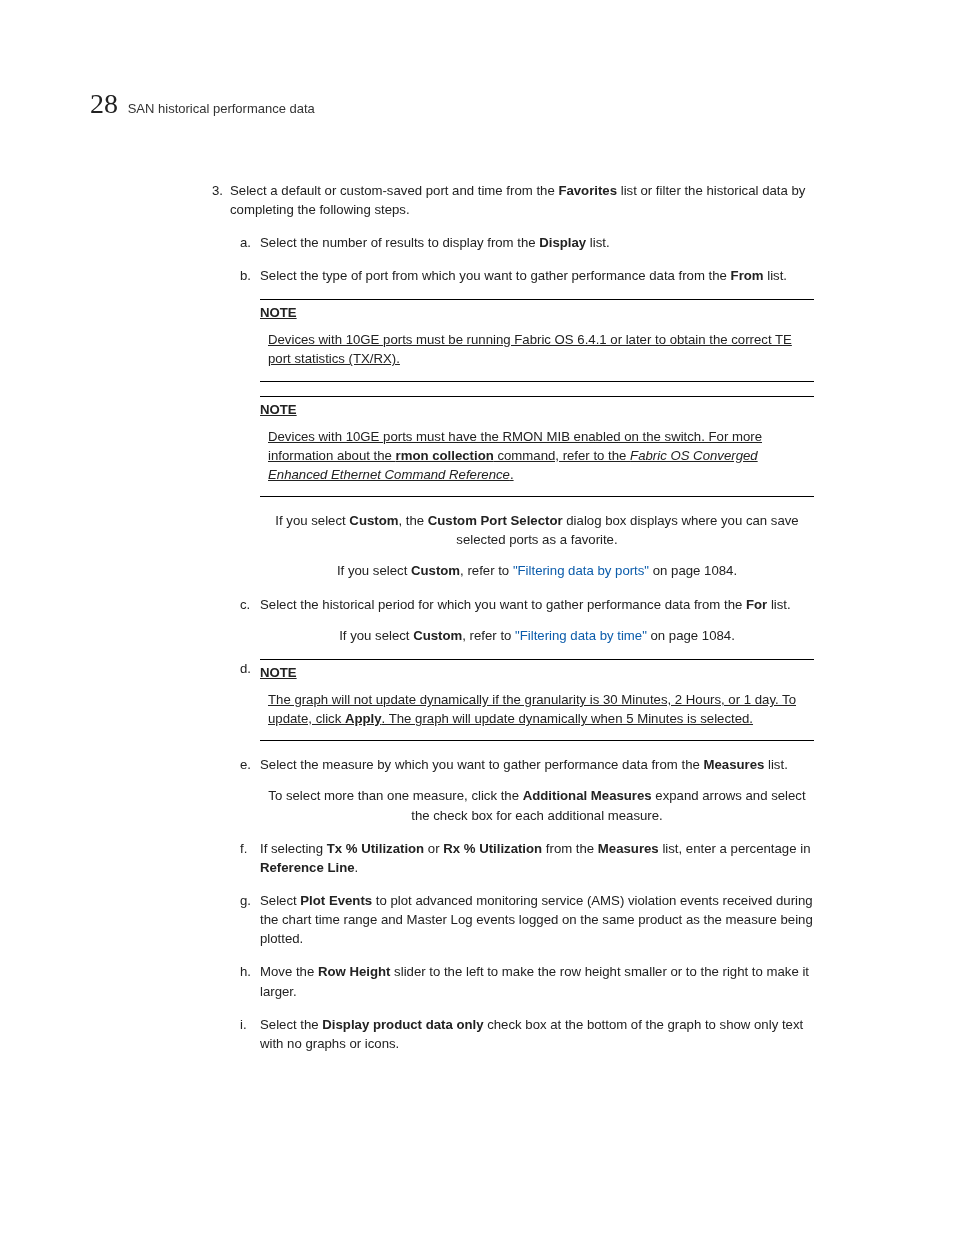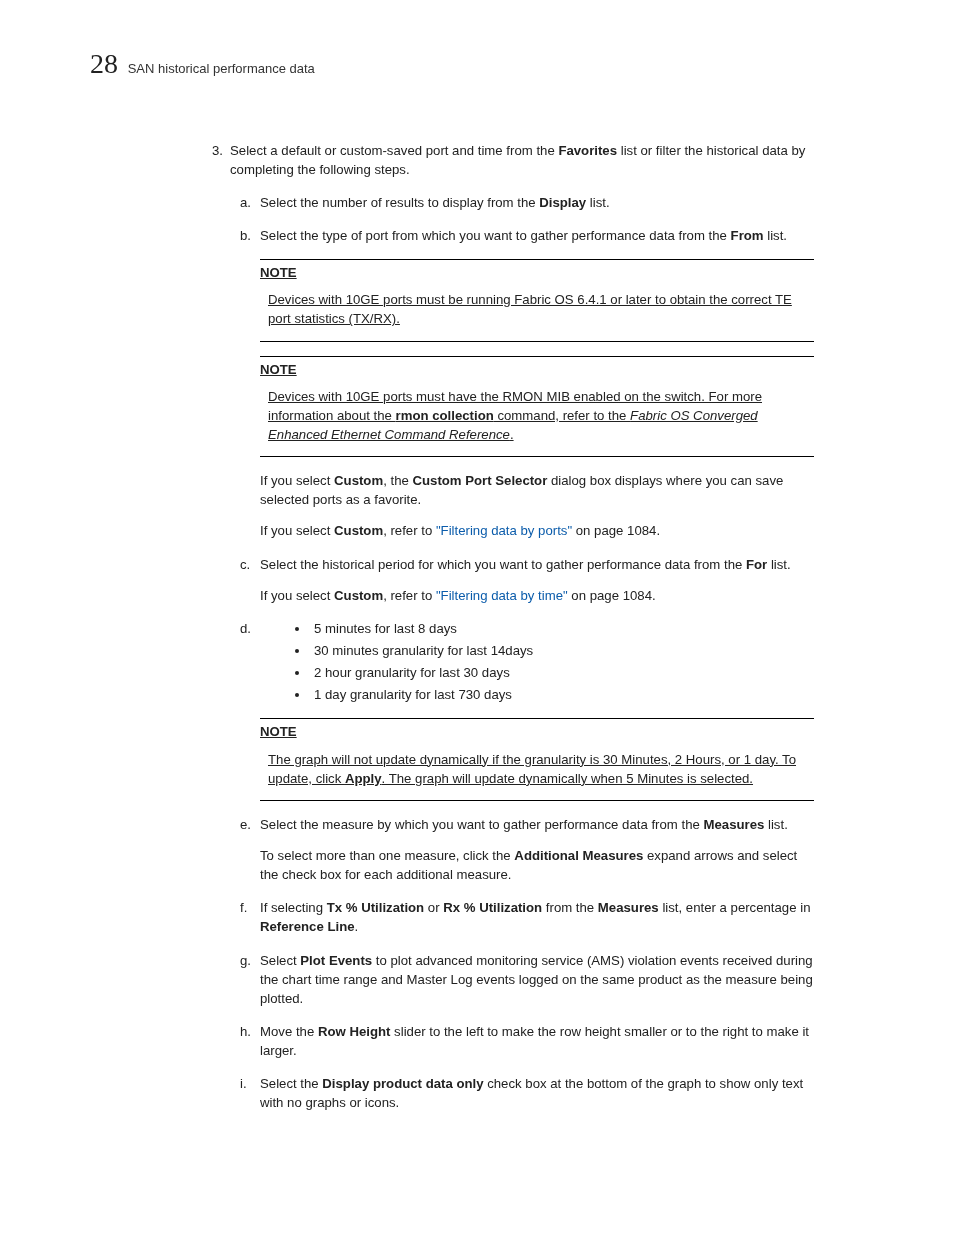--- a/index.html
+++ b/index.html
@@ -7,21 +7,21 @@
     font-size: 13.2px;
     line-height: 1.45;
     color: #222;
     margin: 0;
     background: #fff;
   }
   .page {
     width: 904px;
     height: 1235px;
     box-sizing: border-box;
-    padding: 44px 90px 60px 90px;
+    padding: 84px 90px 60px 90px;
     position: relative;
   }
   .header {
     margin-bottom: 56px;
   }
   .chapnum {
     font-family: Georgia, 'Times New Roman', serif;
     font-size: 28px;
     font-weight: 400;
     display: inline-block;
@@ -54,20 +54,21 @@
   .ol-alpha > .label {
     position: absolute;
     left: -20px;
     width: 18px;
   }
   .para {
     margin: 0 0 12px 0;
   }
   .sub-para {
     margin: 12px 0 0 30px;
+    text-align: center;
   }
   .note-block {
     margin: 14px 0 14px 30px;
     border-top: 1.5px solid #000;
     border-bottom: 1px solid #000;
     padding: 1px 0 4px 0;
     text-decoration: underline;
   }
   .note-title {
     font-weight: bold;
@@ -142,26 +143,20 @@
         <p class="para"><span>Select the historical period for which you want to gather performance data from the </span><span class="bold">For</span><span> list.</span></p>
       </div>
 
 
       <p class="sub-para">
         <span>If you select </span><span class="bold">Custom</span><span>, refer to </span><span class="link">"Filtering data by time"</span><span> on page 1084.</span>
       </p>
 
       <div class="ol-alpha">
         <span class="label">d.</span>
-        <ul class="bullets">
-          <li>5 minutes for last 8 days</li>
-          <li>30 minutes granularity for last 14days</li>
-          <li>2 hour granularity for last 30 days</li>
-          <li>1 day granularity for last 730 days</li>
-        </ul>
       </div>
 
       <div class="note-block">
         <p class="note-title">NOTE</p>
         <p class="note-body">
           <span>The graph will not update dynamically if the granularity is 30 Minutes, 2 Hours, or 1 day. To update, click </span><span class="bold">Apply</span><span>. The graph will update dynamically when 5 Minutes is selected.</span>
         </p>
       </div>
 
       <div class="ol-alpha">

